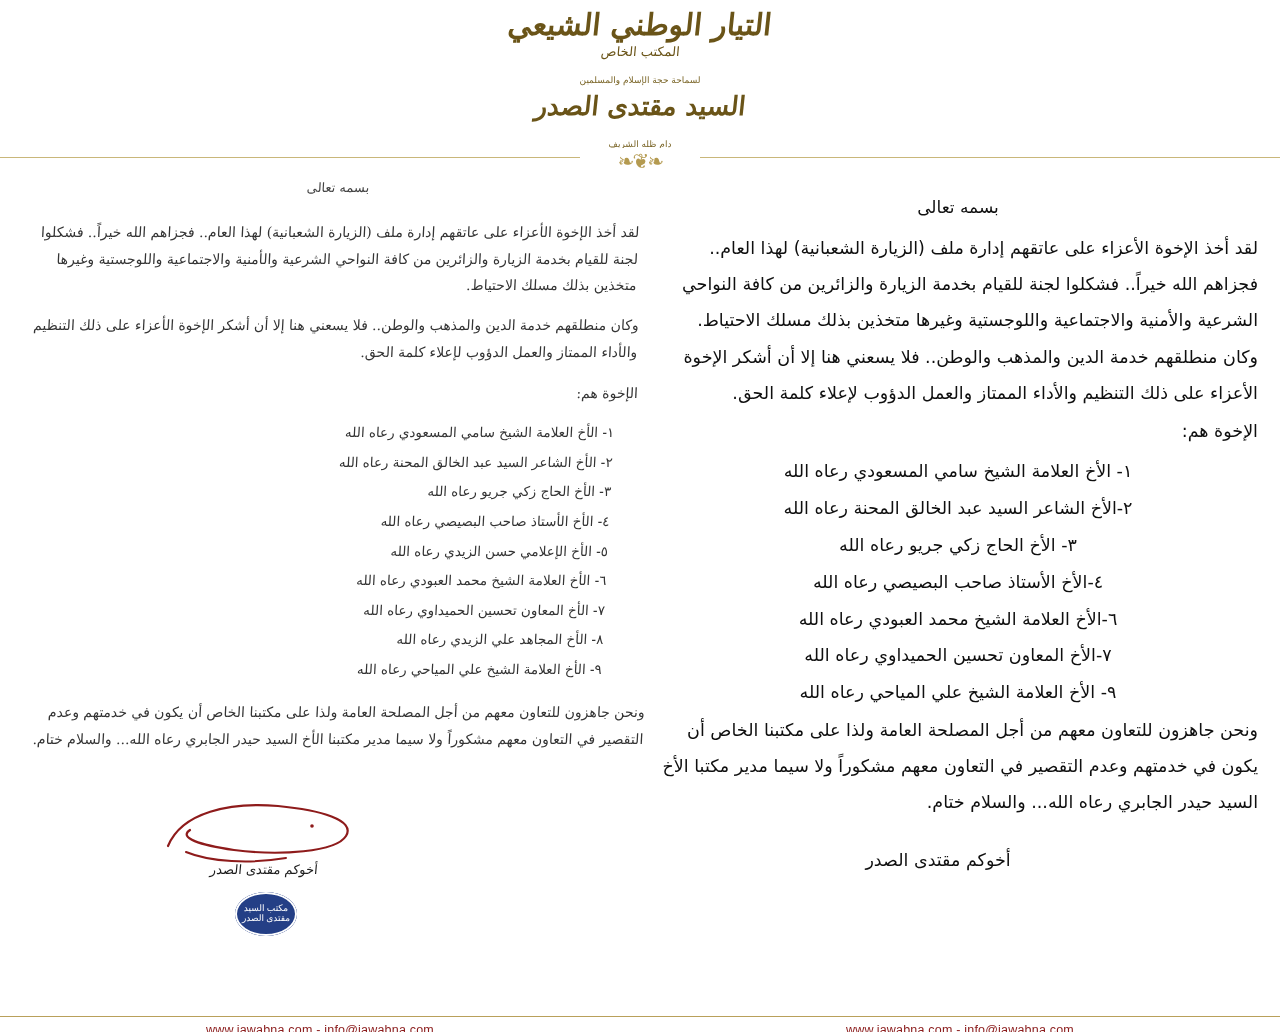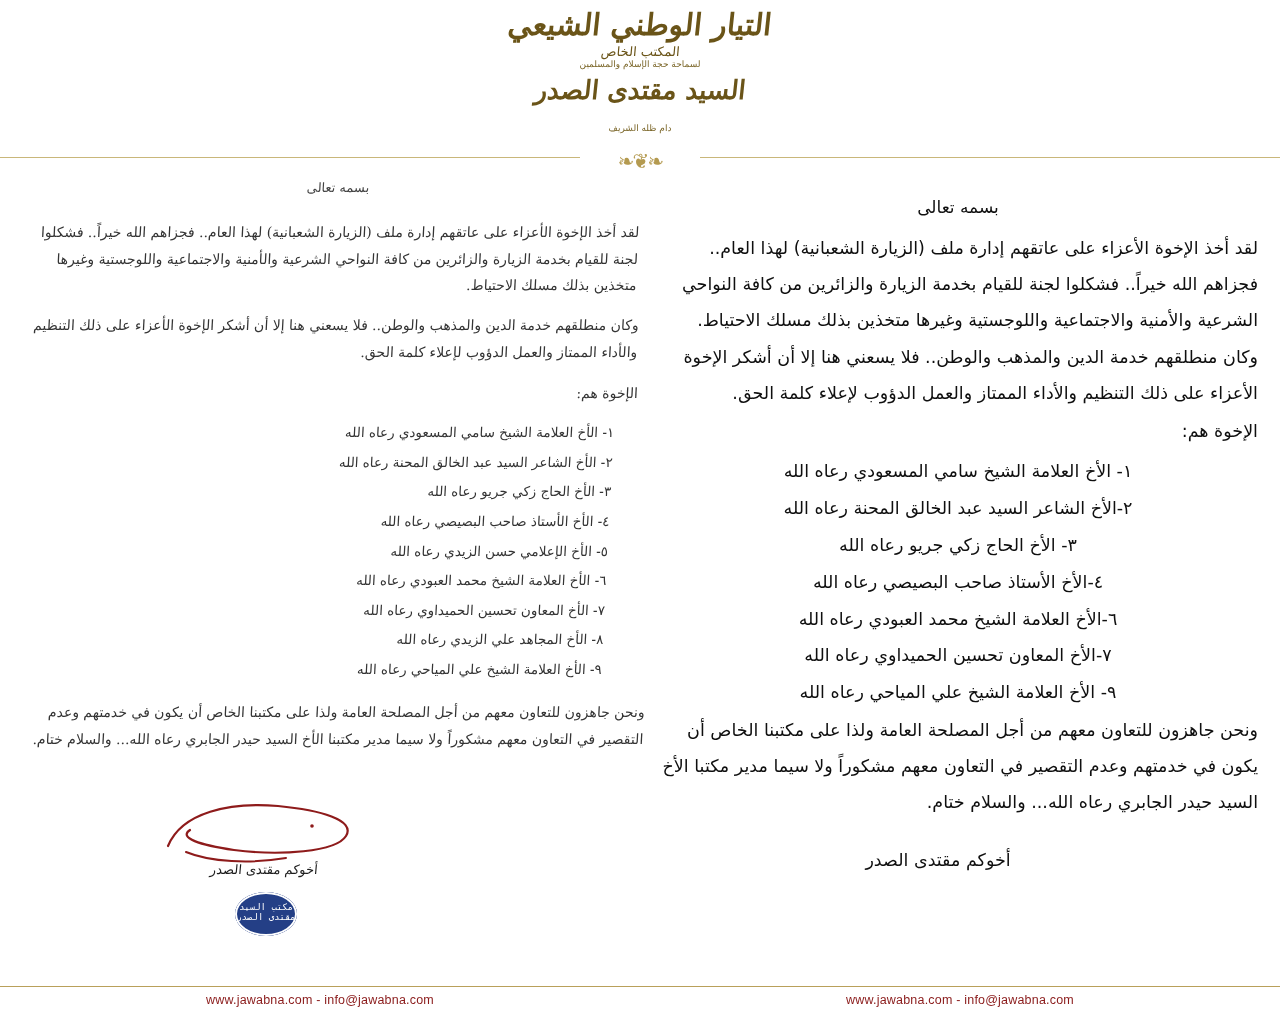--- a/index.html
+++ b/index.html
@@ -44,21 +44,21 @@
     font-family: "DejaVu Serif", serif;
     font-size: 13px;
     color: #6a5418;
     margin-top: 3px;
     transform: skewX(-5deg);
   }
   .logo-line-3 {
     font-family: "DejaVu Serif", serif;
     font-size: 9px;
     color: #7a6527;
-    margin-top: 0;
+    margin-top: 16px;
     letter-spacing: 1px;
   }
   .logo-line-4 {
     font-family: "DejaVu Serif", serif;
     font-size: 26px;
     font-weight: bold;
     color: #6a5418;
     margin-top: 6px;
     transform: skewX(-6deg);
     letter-spacing: -1px;
@@ -206,34 +206,34 @@
     left: 105px;
     top: 92px;
     width: 62px;
     height: 44px;
     border-radius: 50%;
     background: #243f86;
     display: flex;
     align-items: center;
     justify-content: center;
     color: #ffffff;
-    font-family: Liberation Mono, monospace;
+    font-family: Liberation Serif, serif;
     font-size: 9px;
     line-height: 1.1;
     text-align: center;
     box-shadow: inset 0 0 0 2px #ffffff, inset 0 0 0 3px #243f86;
   }
 
   
   .footer {
     position: absolute;
     left: 0;
     bottom: 0;
     width: 1280px;
-    height: 46px;
+    height: 16px;
   }
   .footer-rule {
     position: absolute;
     top: 0;
     left: 0;
     width: 1280px;
     height: 1px;
     background: #b9a05a;
   }
   .footer-links {

